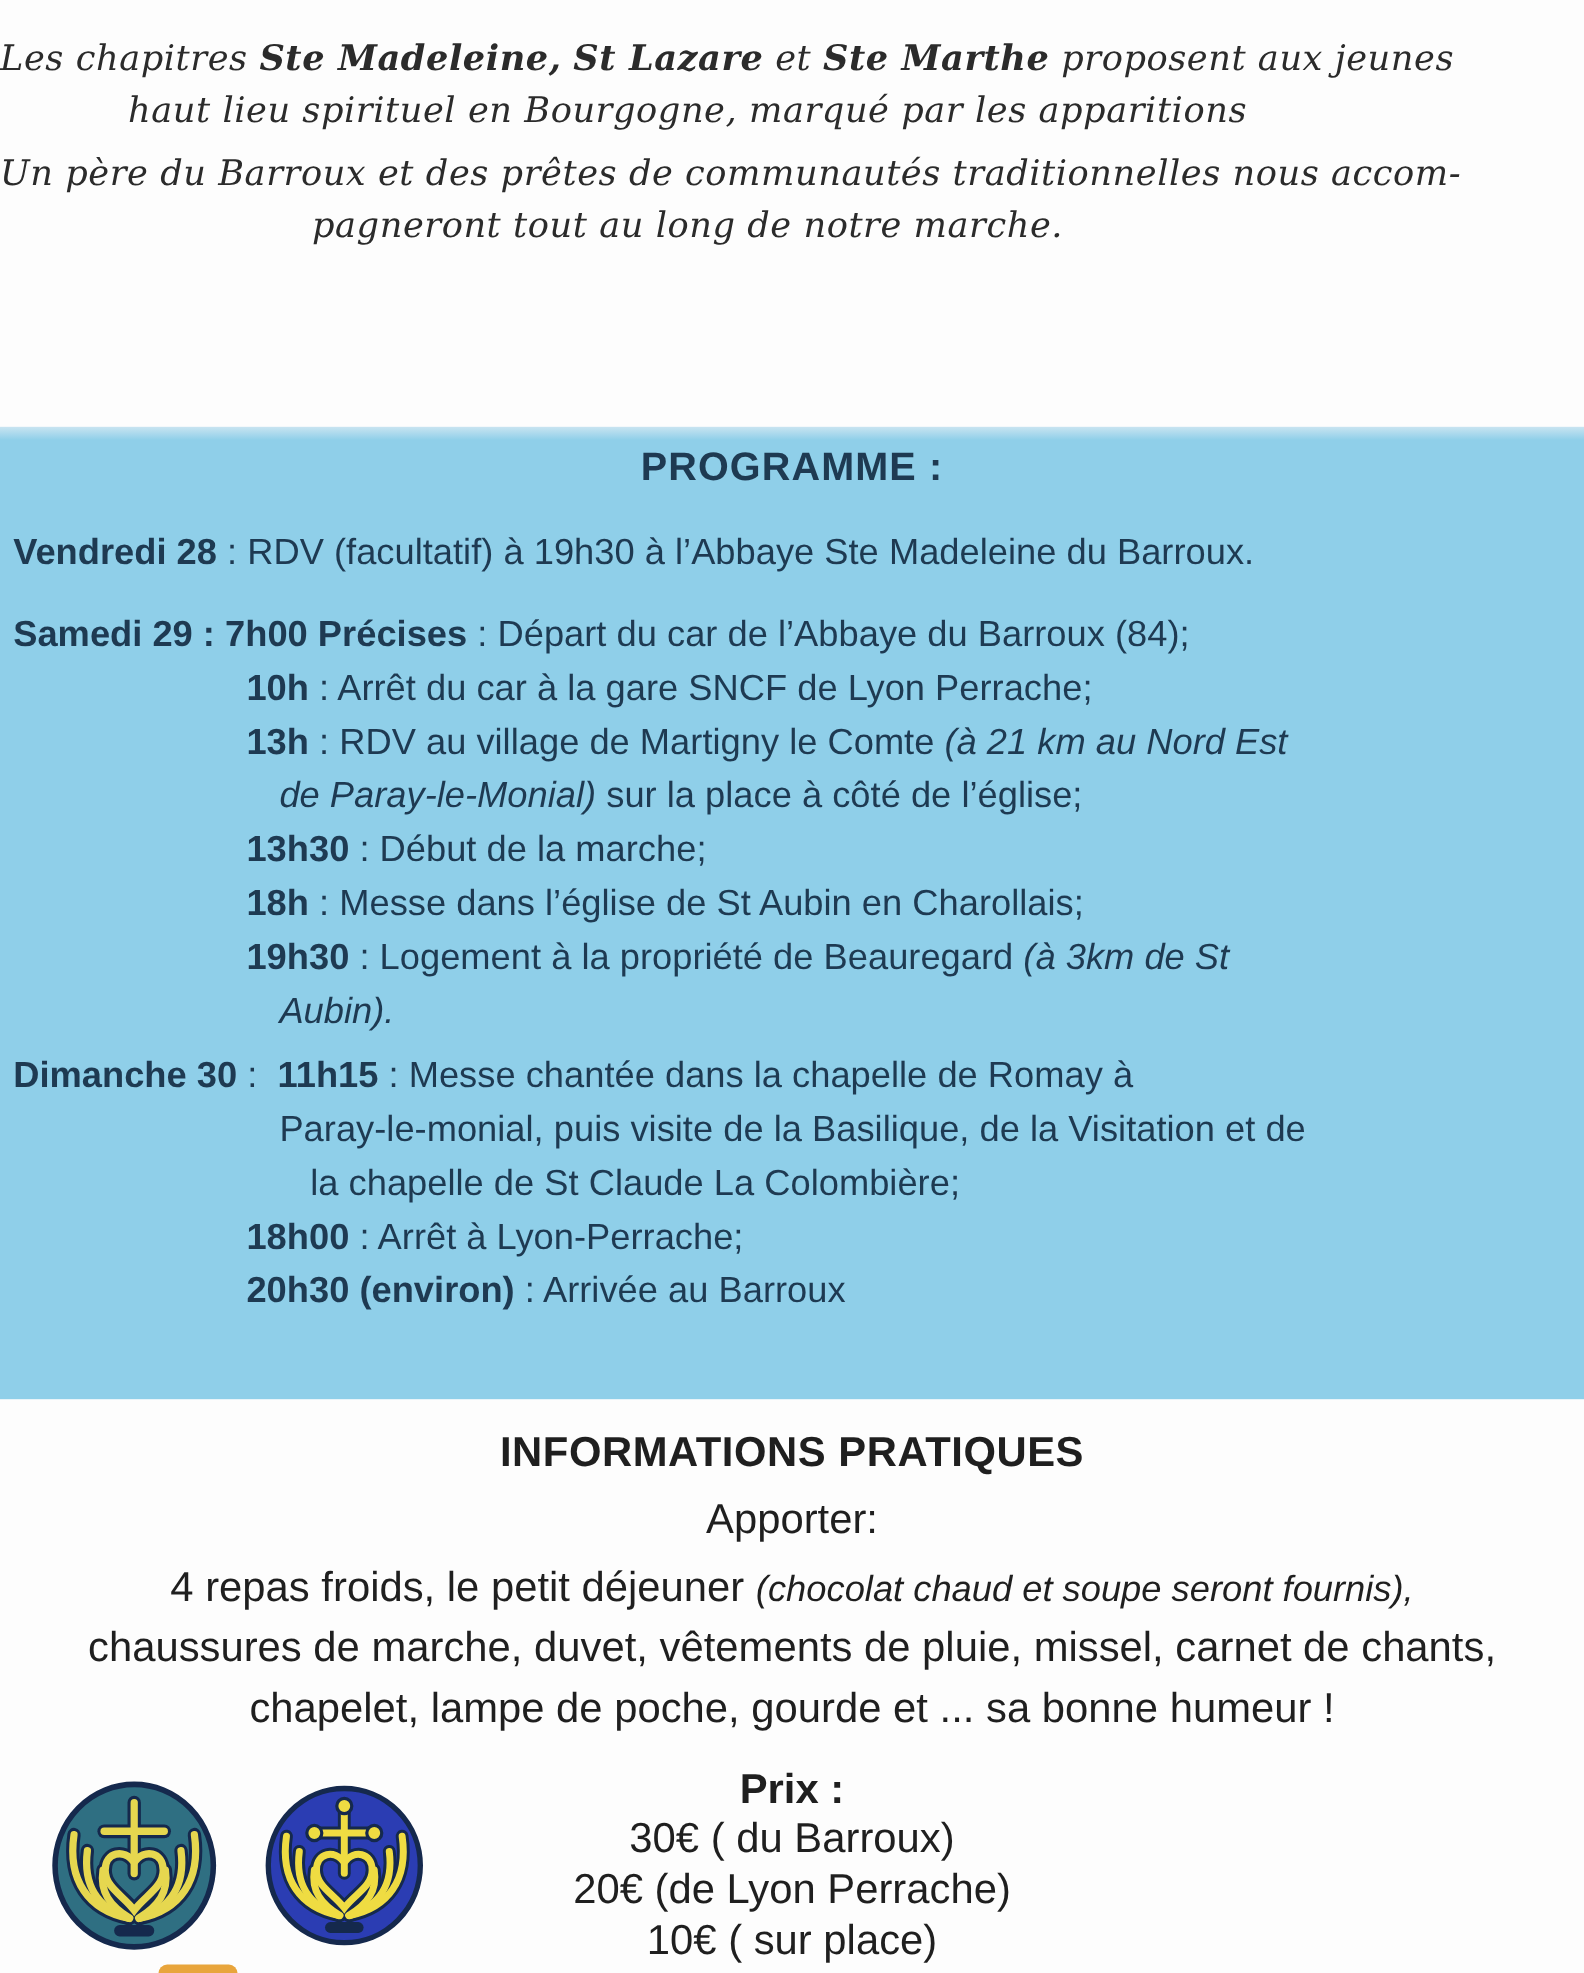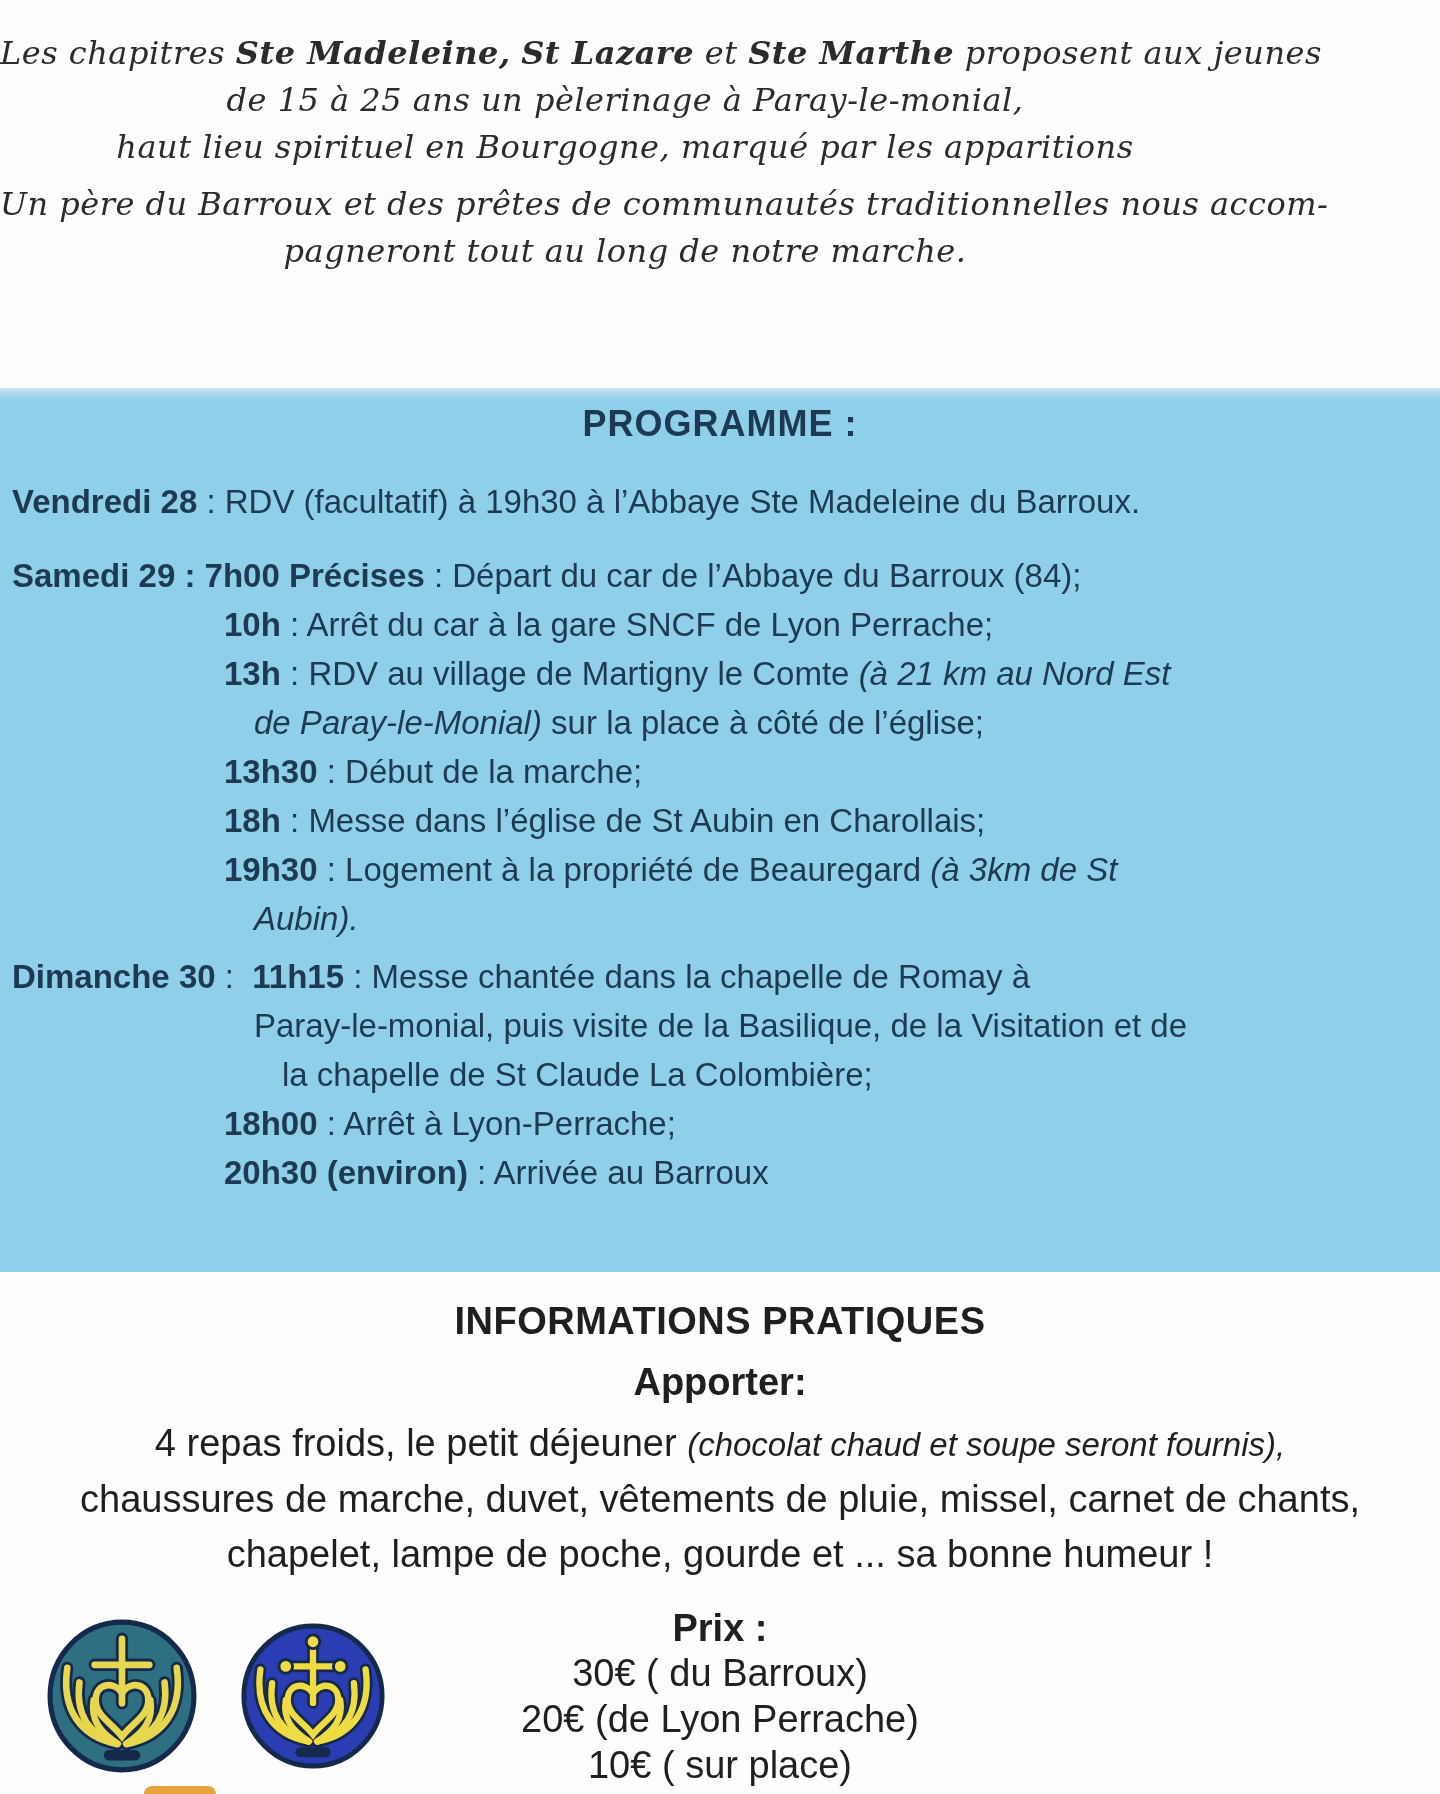--- a/index.html
+++ b/index.html
@@ -23,21 +23,21 @@
   .b{font-weight:bold;}
   .i{font-style:italic;}
   .ind0{padding-left:12px;}
   .ind1{padding-left:224px;}
   .ind2{padding-left:254px;}
   .ind3{padding-left:282px;}
 
   
   .info{position:absolute;left:0;top:1272px;width:1440px;text-align:center;color:#1f1f1f;}
   .info-title{margin-top:26px;font-size:38px;line-height:46px;font-weight:bold;letter-spacing:.5px;}
-  .info-sub{margin-top:16px;font-size:38px;line-height:44px;font-weight:bold;}
+  .info-sub{margin-top:16px;font-size:38px;line-height:44px;font-weight:normal;}
   .info-body{margin-top:12px;font-size:38px;}
   .info-row{line-height:55px;white-space:nowrap;}
   .info-row .i{font-size:33px;}
   .prix-title{margin-top:24px;font-size:38px;line-height:44px;font-weight:bold;}
   .prix-body{font-size:38px;}
   .prix-row{line-height:46px;white-space:nowrap;}
 
   
   .badge{position:absolute;}
   .badge-left{left:46px;top:1618px;width:152px;height:156px;}
@@ -62,21 +62,20 @@
         <path d="M79,121 C97,110 106,98 103,79"></path>
         <path d="M75,20 L75,82"></path>
         <path d="M48,45 L102,45"></path>
         <path d="M75,72 C66,60 49,63 49,79 C49,94 65,101 75,114 C85,101 101,94 101,79 C101,63 84,60 75,72 Z"></path>
       </g>
     </defs>
   </svg>
 
   <div class="intro">
       <div class="intro-row"><span>Les chapitres </span><span class="b">Ste Madeleine,</span><span> </span><span class="b">St Lazare</span><span> et </span><span class="b">Ste Marthe</span><span> proposent aux jeunes</span></div>
-      <div class="intro-row"><span>de 15 à 25 ans un pèlerinage à Paray-le-monial,</span></div>
       <div class="intro-row"><span>haut lieu spirituel en Bourgogne, marqué par les apparitions</span></div>
       <div class="intro-row" style="margin-top: 10px;"><span>Un père du Barroux et des prêtes de communautés traditionnelles nous accom-</span></div>
       <div class="intro-row"><span>pagneront tout au long de notre marche.</span></div>
     </div>
 
   <div class="band">
     <div class="band-title">PROGRAMME :</div>
     <div class="prog">
         <div class="prog-row ind0" style="margin-top: 36px;"><span class="b">Vendredi 28</span><span> : RDV (facultatif) à 19h30 à l’Abbaye Ste Madeleine du Barroux.</span></div>
         <div class="prog-row ind0" style="margin-top: 30px;"><span class="b">Samedi 29 : 7h00 Précises</span><span> : Départ du car de l’Abbaye du Barroux (84);</span></div>

